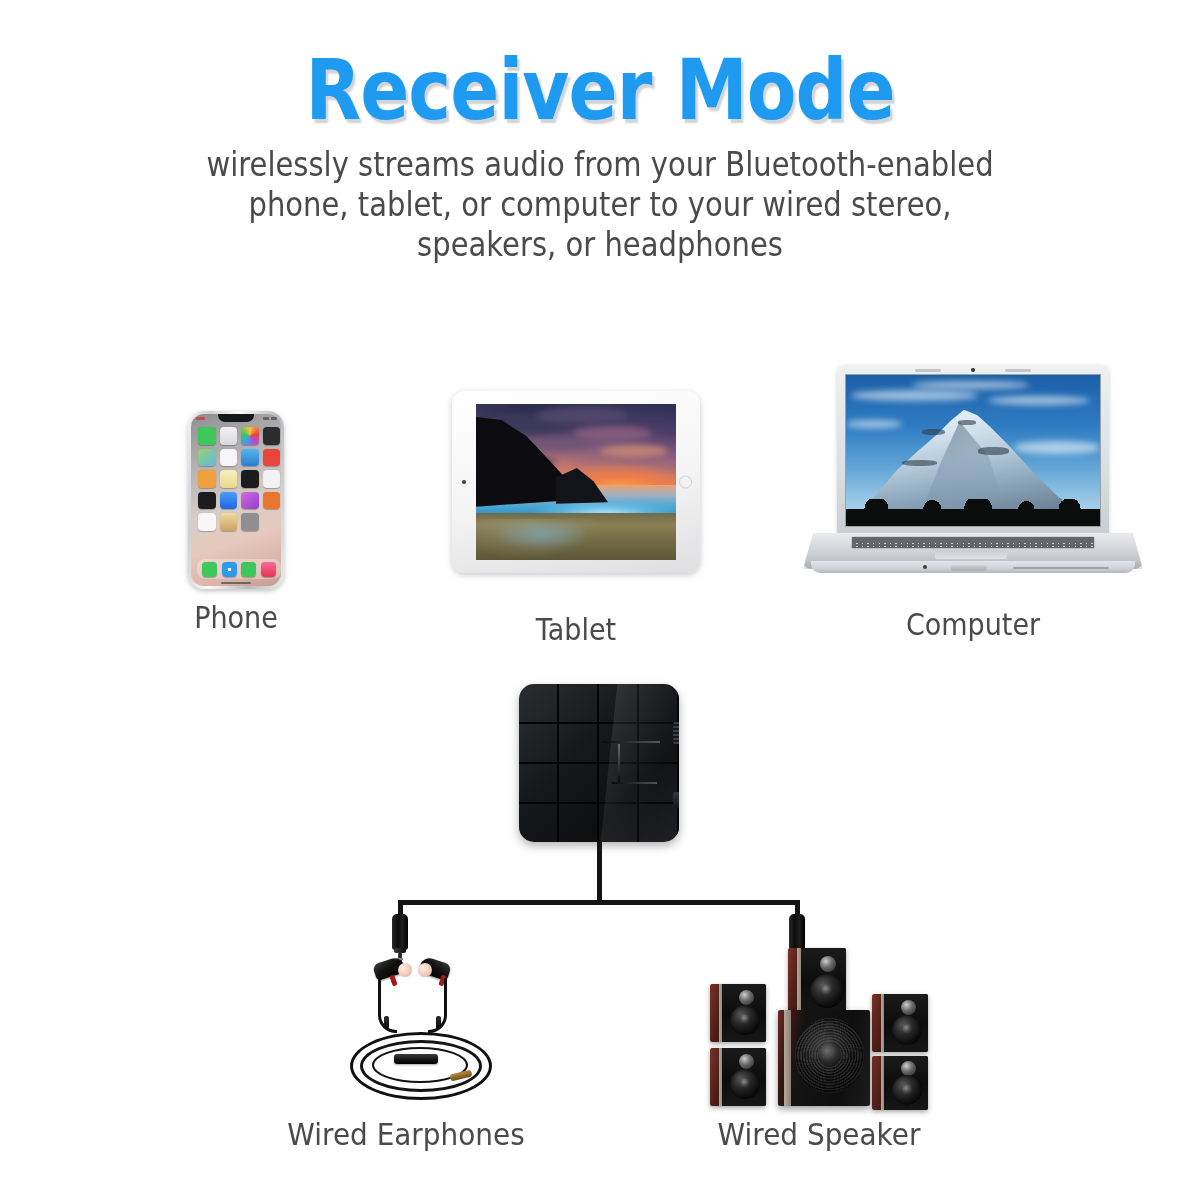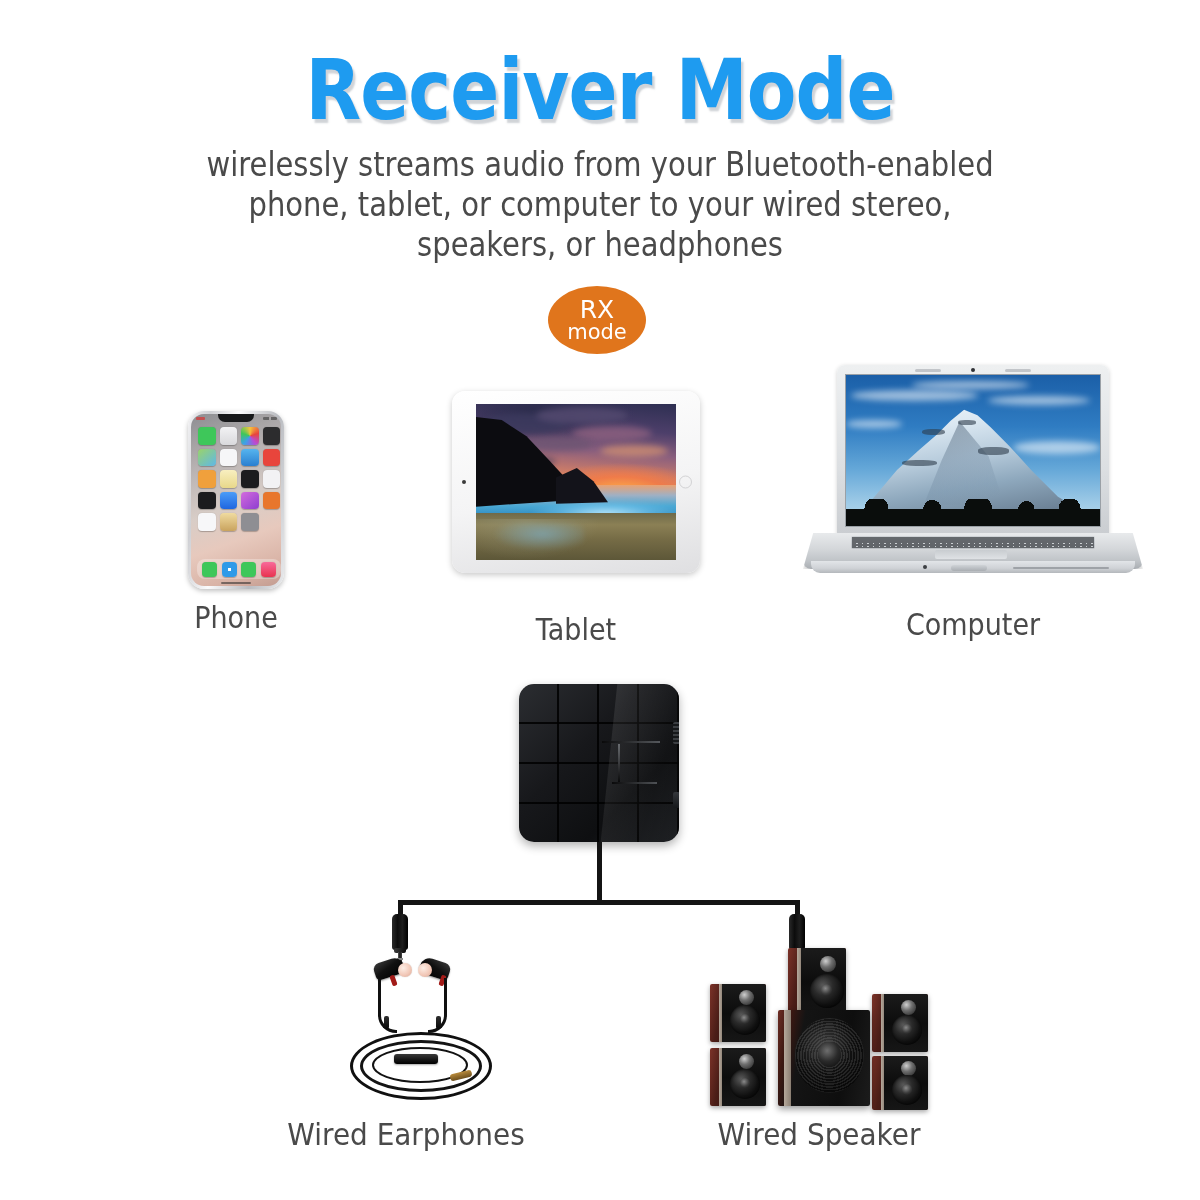--- a/index.html
+++ b/index.html
@@ -532,24 +532,20 @@
   }
 </style>
 </head>
 <body>
 
 <div id="page">
 
   <div class="title">Receiver Mode</div>
   <div class="subtitle">wirelessly streams audio from your Bluetooth-enabled phone, tablet, or computer to your wired stereo, speakers, or headphones</div>
 
-  <div class="rx-badge">
-    <span class="rx-top">RX</span>
-    <span class="rx-bot">mode</span>
-  </div>
 
   <div class="phone">
     <div class="phone-screen">
       <div class="notch"></div>
       <div class="status-bar">
         <div class="s-l"></div>
         <div class="s-r"></div>
       </div>
       <div class="app-grid">
         <div class="app" style="background:#3ec75a"></div>

